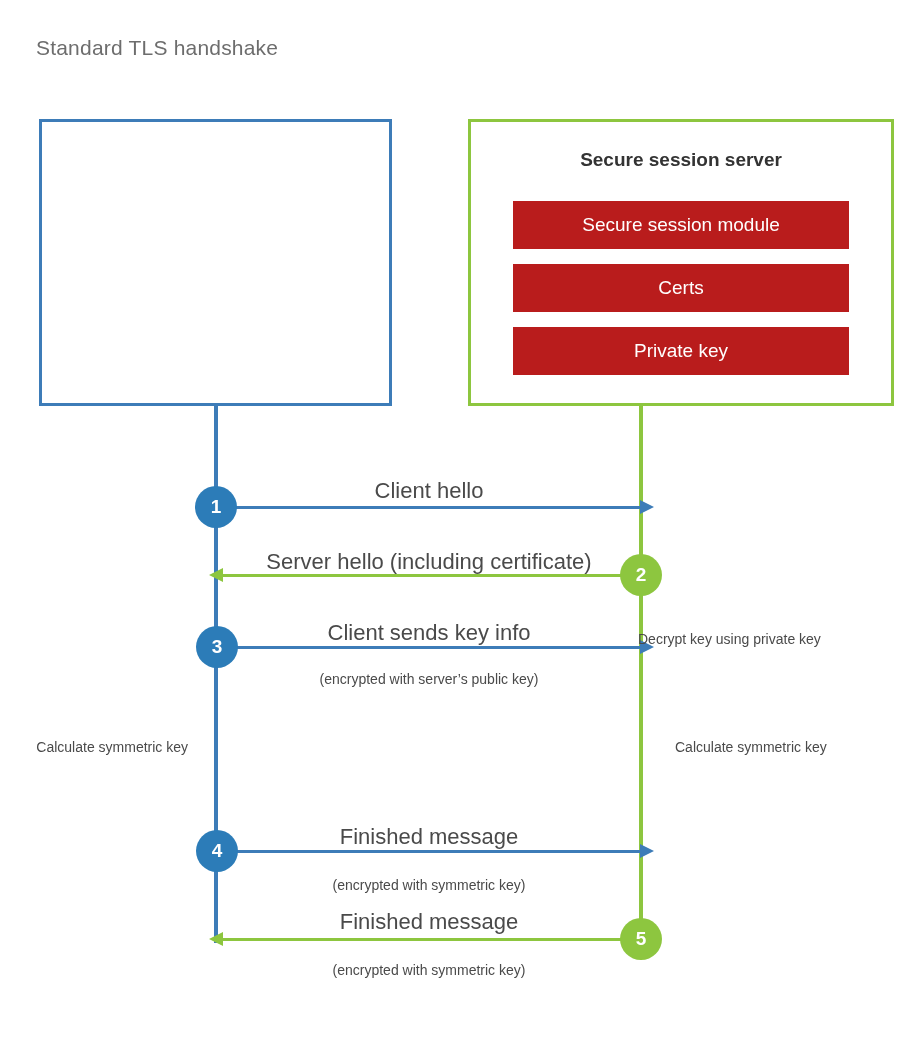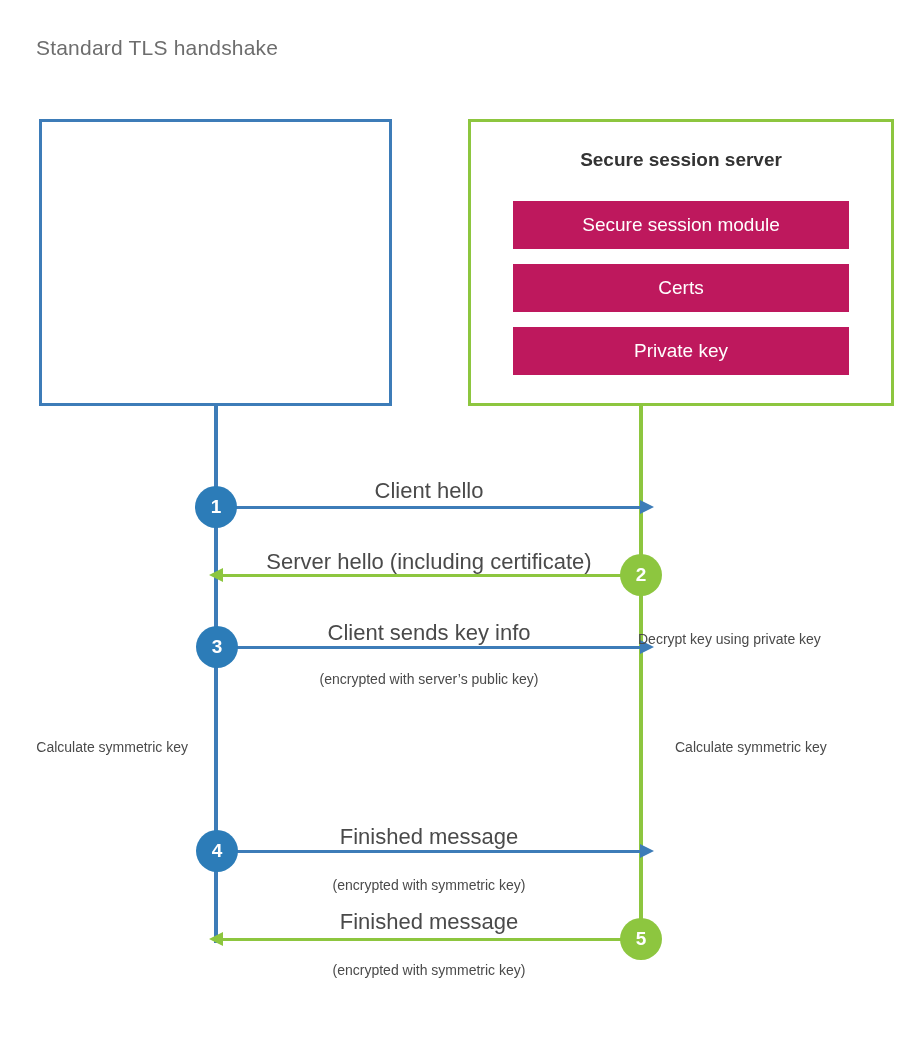--- a/index.html
+++ b/index.html
@@ -77,21 +77,21 @@
     text-align: center;
     line-height: 1.35;
     padding: 0 10px;
     box-sizing: border-box;
   }
   .server-item {
     position: absolute;
     left: 42px;
     width: 336px;
     height: 48px;
-    background: #be185d;
+    background: #b91c1c;
     color: #ffffff;
     font-size: 19px;
     font-weight: 300;
     display: flex;
     align-items: center;
     justify-content: center;
     text-align: center;
     box-sizing: border-box;
   }
   #server-item-0 { top: 79px; }

